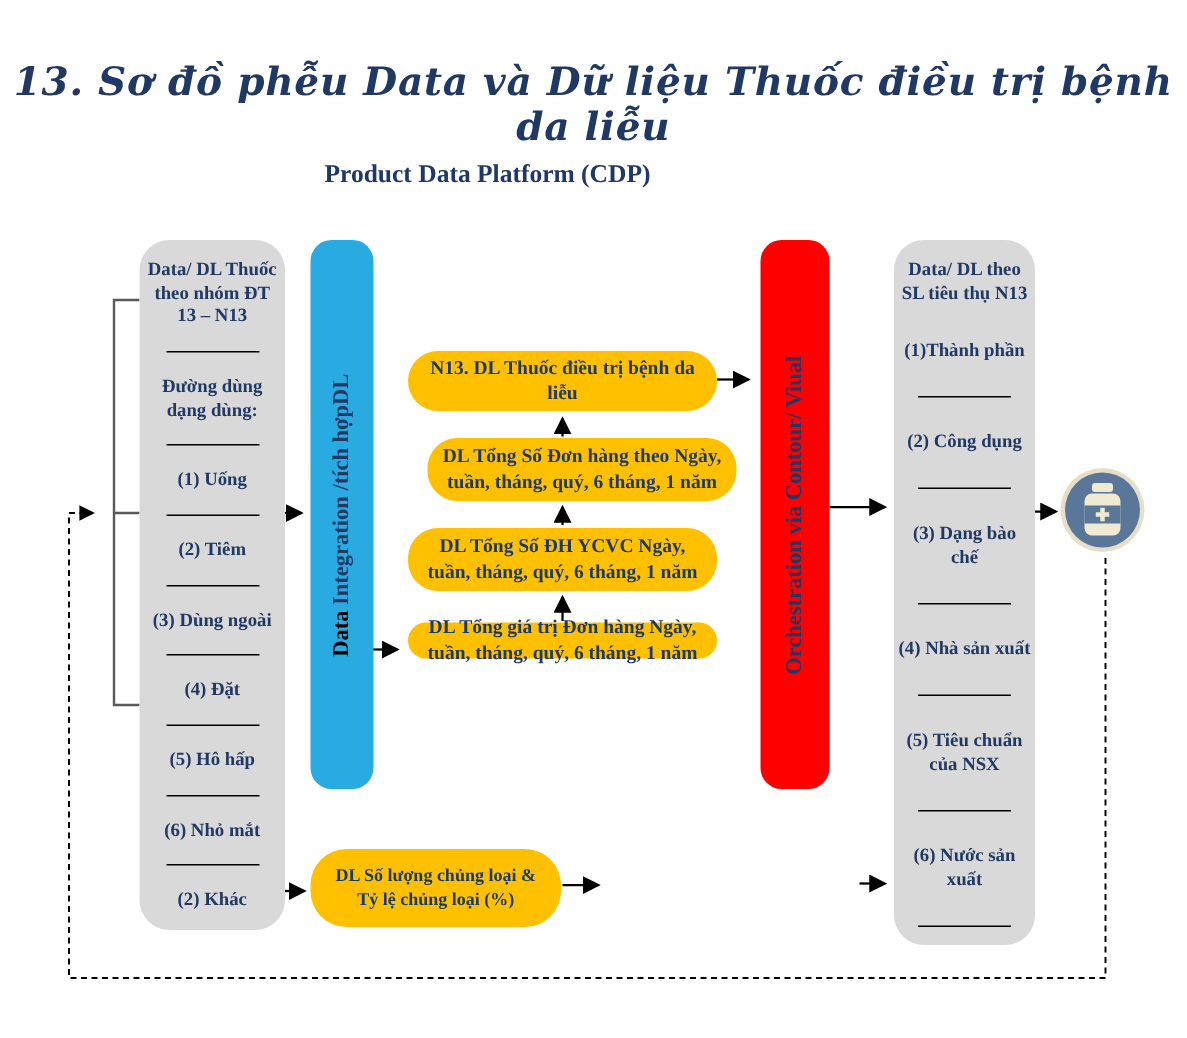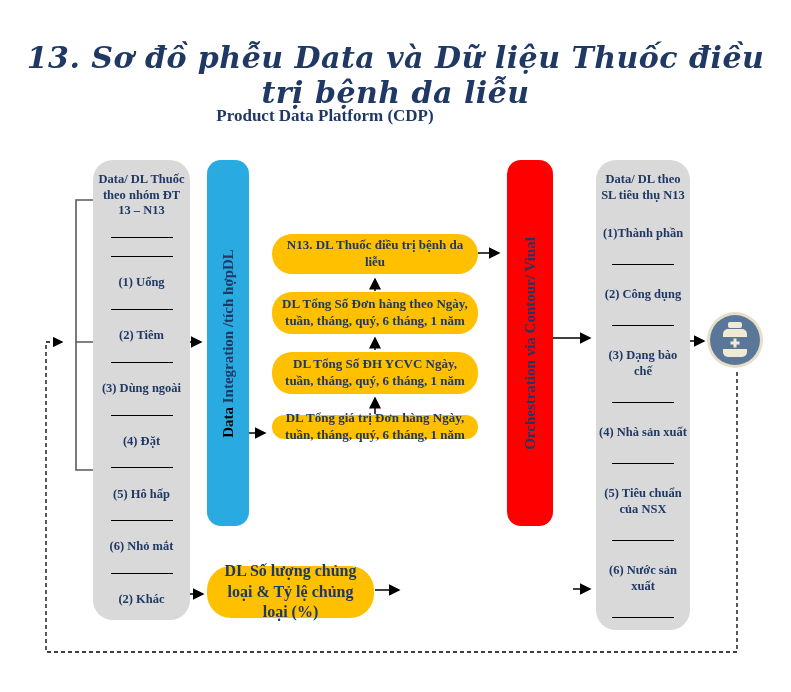--- a/index.html
+++ b/index.html
@@ -3,21 +3,21 @@
 <meta charset="utf-8">
 <style>
   html,body{margin:0;padding:0;background:#ffffff;}
   .canvas{
     position:relative;width:791px;height:692px;background:#ffffff;overflow:hidden;
     font-family:"Liberation Serif","DejaVu Serif",serif;color:#1F3864;
   }
   .title{
     position:absolute;top:40px;left:0;width:791px;text-align:center;
     font-family:"DejaVu Serif","Liberation Serif",serif;
-    font-style:italic;font-weight:700;font-size:30px;color:#1F3864;letter-spacing:.5px;
+    font-style:italic;font-weight:700;font-size:26px;color:#1F3864;letter-spacing:.5px;
   }
   .subtitle{
     position:absolute;top:106px;left:0;width:650px;text-align:center;
     font-weight:700;font-size:17px;color:#1F3864;
   }
   .panel{
     position:absolute;background:#D9D9D9;border-radius:20px;
     display:flex;flex-direction:column;justify-content:space-between;align-items:center;
     text-align:center;font-weight:700;font-size:12.5px;line-height:1.25;
     padding:12px 3px;box-sizing:border-box;
@@ -34,24 +34,24 @@
     transform:rotate(-90deg);white-space:nowrap;font-weight:700;font-size:15px;color:#1F3864;
   }
   .rot .black-part{color:#000000;}
   .ybox{
     position:absolute;background:#FFC000;border-radius:20px;
     display:flex;align-items:center;justify-content:center;text-align:center;
     font-weight:700;font-size:13px;line-height:1.3;color:#1F3864;
     padding:2px 10px;box-sizing:border-box;
   }
   .fb1{left:272px;top:234px;width:206px;height:40px;}
-  .fb2{left:272px;top:292px;width:206px;height:42px;}
+  .fb2{left:285px;top:292px;width:206px;height:42px;}
   .fb3{left:272px;top:352px;width:206px;height:42px;}
   .fb4{left:272px;top:415px;width:206px;height:24px;}
-  .bb1{left:207px;top:566px;width:167px;height:52px;border-radius:24px;font-size:16px;}
+  .bb1{left:207px;top:566px;width:167px;height:52px;border-radius:24px;font-size:12px;}
   .bb2{left:403px;top:563px;width:170px;height:50px;border-radius:24px;font-size:12px;}
   .connectors{position:absolute;left:0;top:0;pointer-events:none;}
   .jar-icon{position:absolute;left:704px;top:309px;}
 </style>
 </head>
 <body>
 
 <div class="canvas">
 
   <div class="title">13. Sơ đồ phễu Data và Dữ liệu Thuốc điều trị bệnh da liễu</div>
@@ -80,20 +80,21 @@
       <line x1="690" y1="341" x2="704" y2="341" marker-end="url(#arr)"></line>
       <line x1="190" y1="594" x2="203" y2="594" marker-end="url(#arr)"></line>
       <line x1="375" y1="590" x2="399" y2="590" marker-end="url(#arr)"></line>
       <line x1="573" y1="589" x2="590" y2="589" marker-end="url(#arr)"></line>
     </g>
   </svg>
 
   <div class="panel panel-left">
     <div>Data/ DL Thuốc theo nhóm ĐT 13 – N13</div>
     <div class="divider"></div>
+    <div>Đường dùng dạng dùng:</div>
     <div class="divider"></div>
     <div>(1) Uống</div>
     <div class="divider"></div>
     <div>(2) Tiêm</div>
     <div class="divider"></div>
     <div>(3) Dùng ngoài</div>
     <div class="divider"></div>
     <div>(4) Đặt</div>
     <div class="divider"></div>
     <div>(5) Hô hấp</div>

